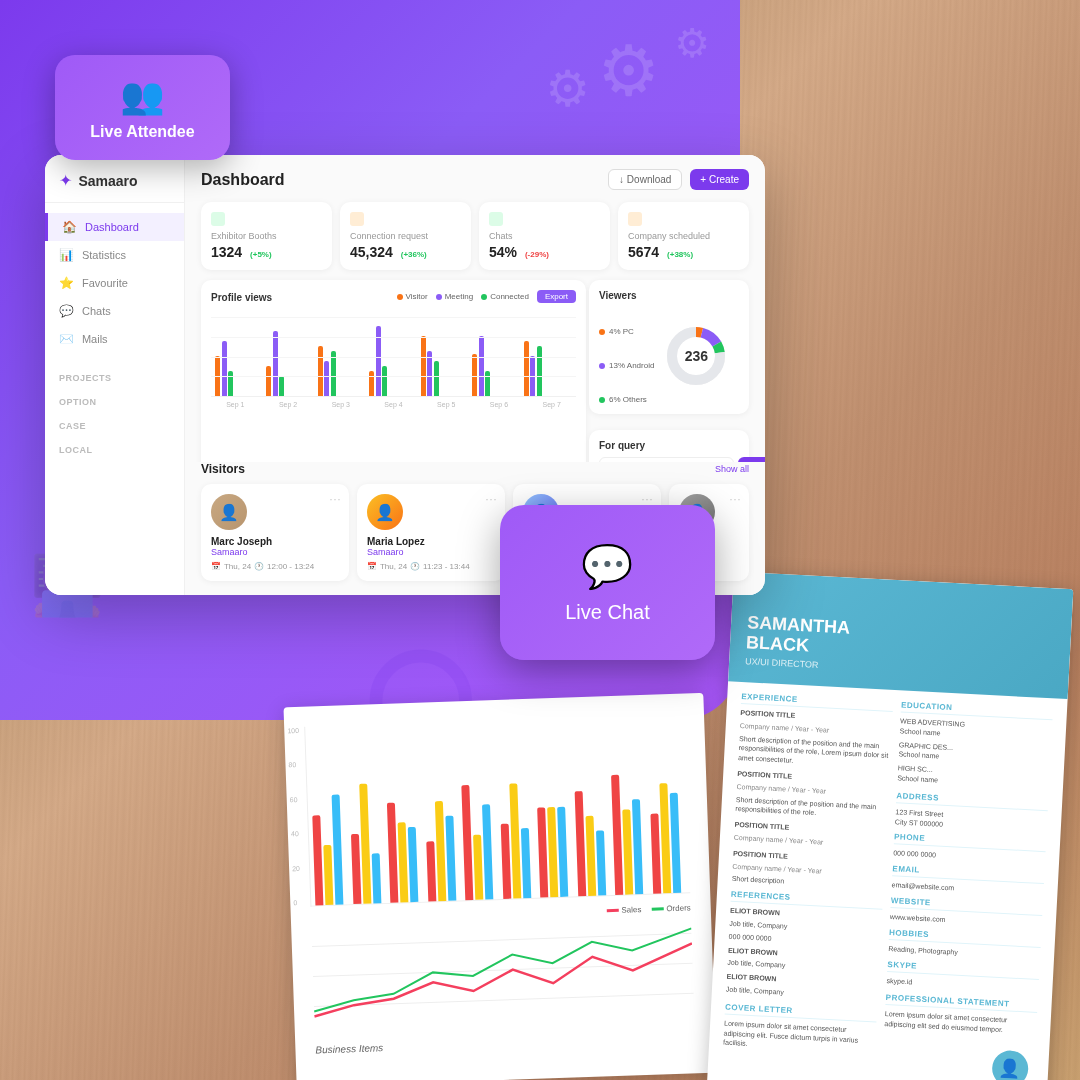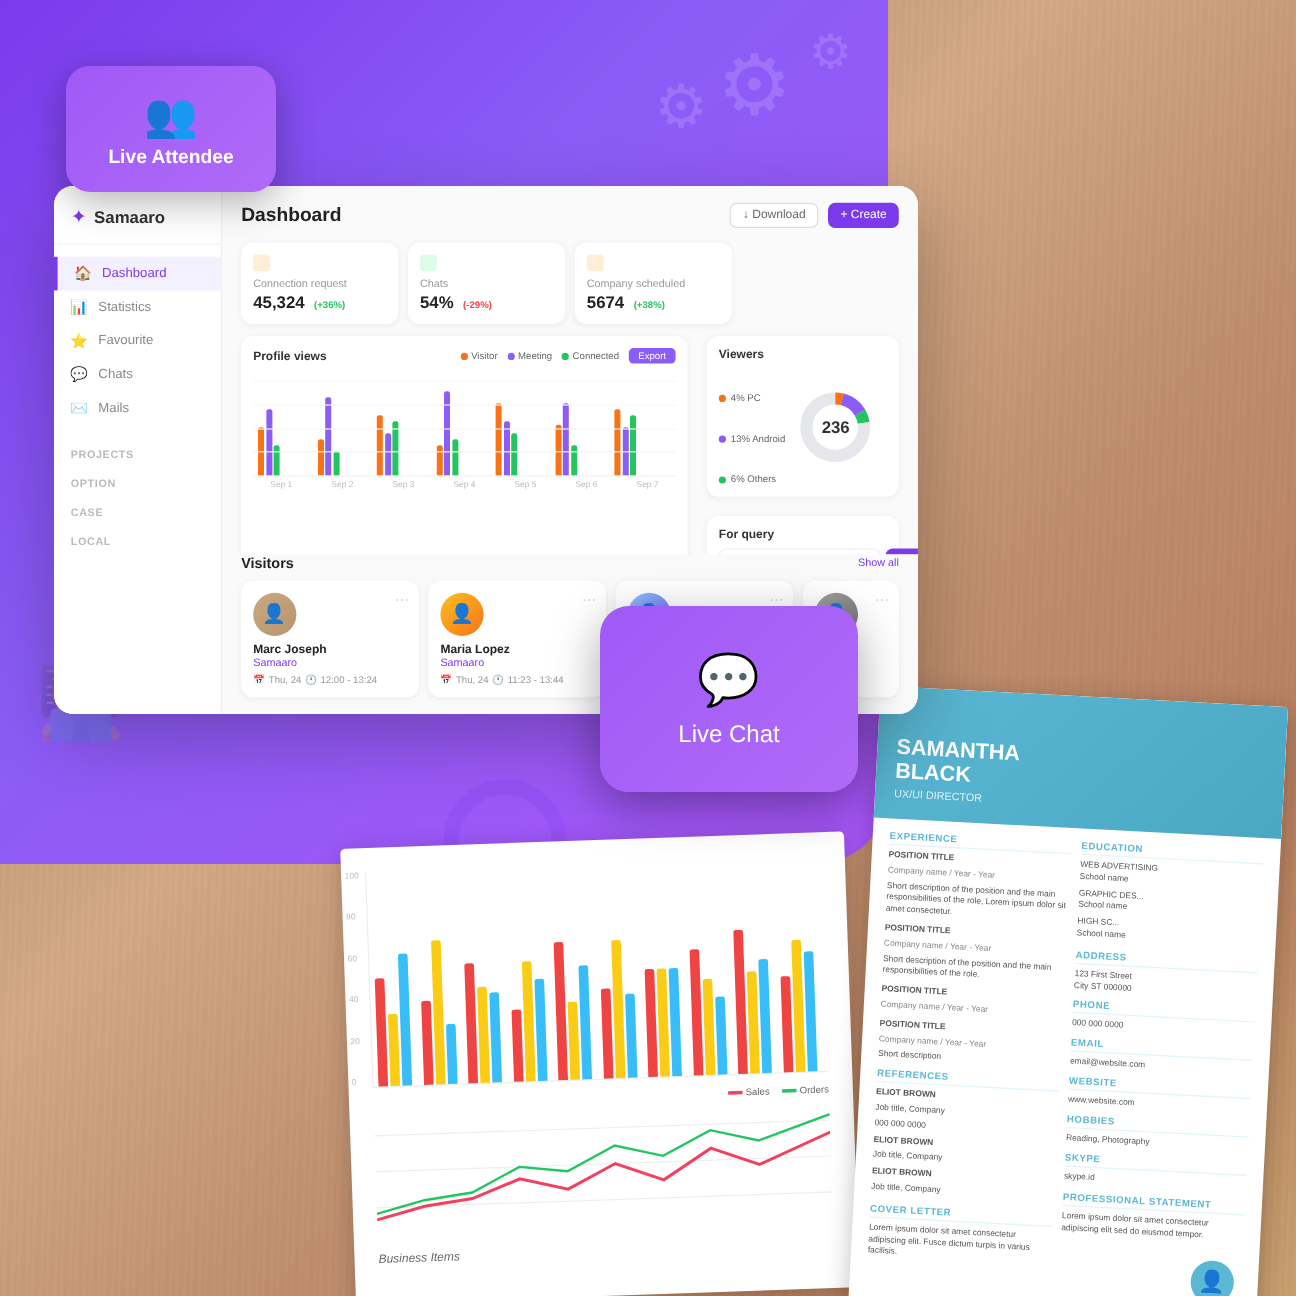--- a/index.html
+++ b/index.html
@@ -262,21 +262,21 @@
       font-size: 8px;
       margin-left: 4px;
     }
     .stat-change.pos { color: #22c55e; }
     .stat-change.neg { color: #ef4444; }
 
     
     .charts-row {
       display: grid;
       grid-template-columns: 1fr 160px;
-      gap: 16px;
+      gap: 3px;
       margin-bottom: 10px;
     }
     .chart-card {
       background: white;
       border-radius: 10px;
       padding: 10px;
       box-shadow: 0 1px 6px rgba(0,0,0,0.06);
     }
     .chart-title {
       font-size: 10px;
@@ -629,20 +629,25 @@
 
       <div class="dash-header">
         <span class="dash-title">Dashboard</span>
         <div class="dash-actions">
           <button class="btn-download">↓ Download</button>
           <button class="btn-create">+ Create</button>
         </div>
       </div>
 
       <div class="stat-cards">
+        <div class="stat-card">
+          <div class="stat-indicator" style="background:#dcfce7;"></div>
+          <div class="stat-label">Exhibitor Booths</div>
+          <div class="stat-value">1324 <span class="stat-change pos">(+5%)</span></div>
+        </div>
         <div class="stat-card">
           <div class="stat-indicator" style="background:#ffedd5;"></div>
           <div class="stat-label">Connection request</div>
           <div class="stat-value">45,324 <span class="stat-change pos">(+36%)</span></div>
         </div>
         <div class="stat-card">
           <div class="stat-indicator" style="background:#dcfce7;"></div>
           <div class="stat-label">Chats</div>
           <div class="stat-value">54% <span class="stat-change neg">(-29%)</span></div>
         </div>

